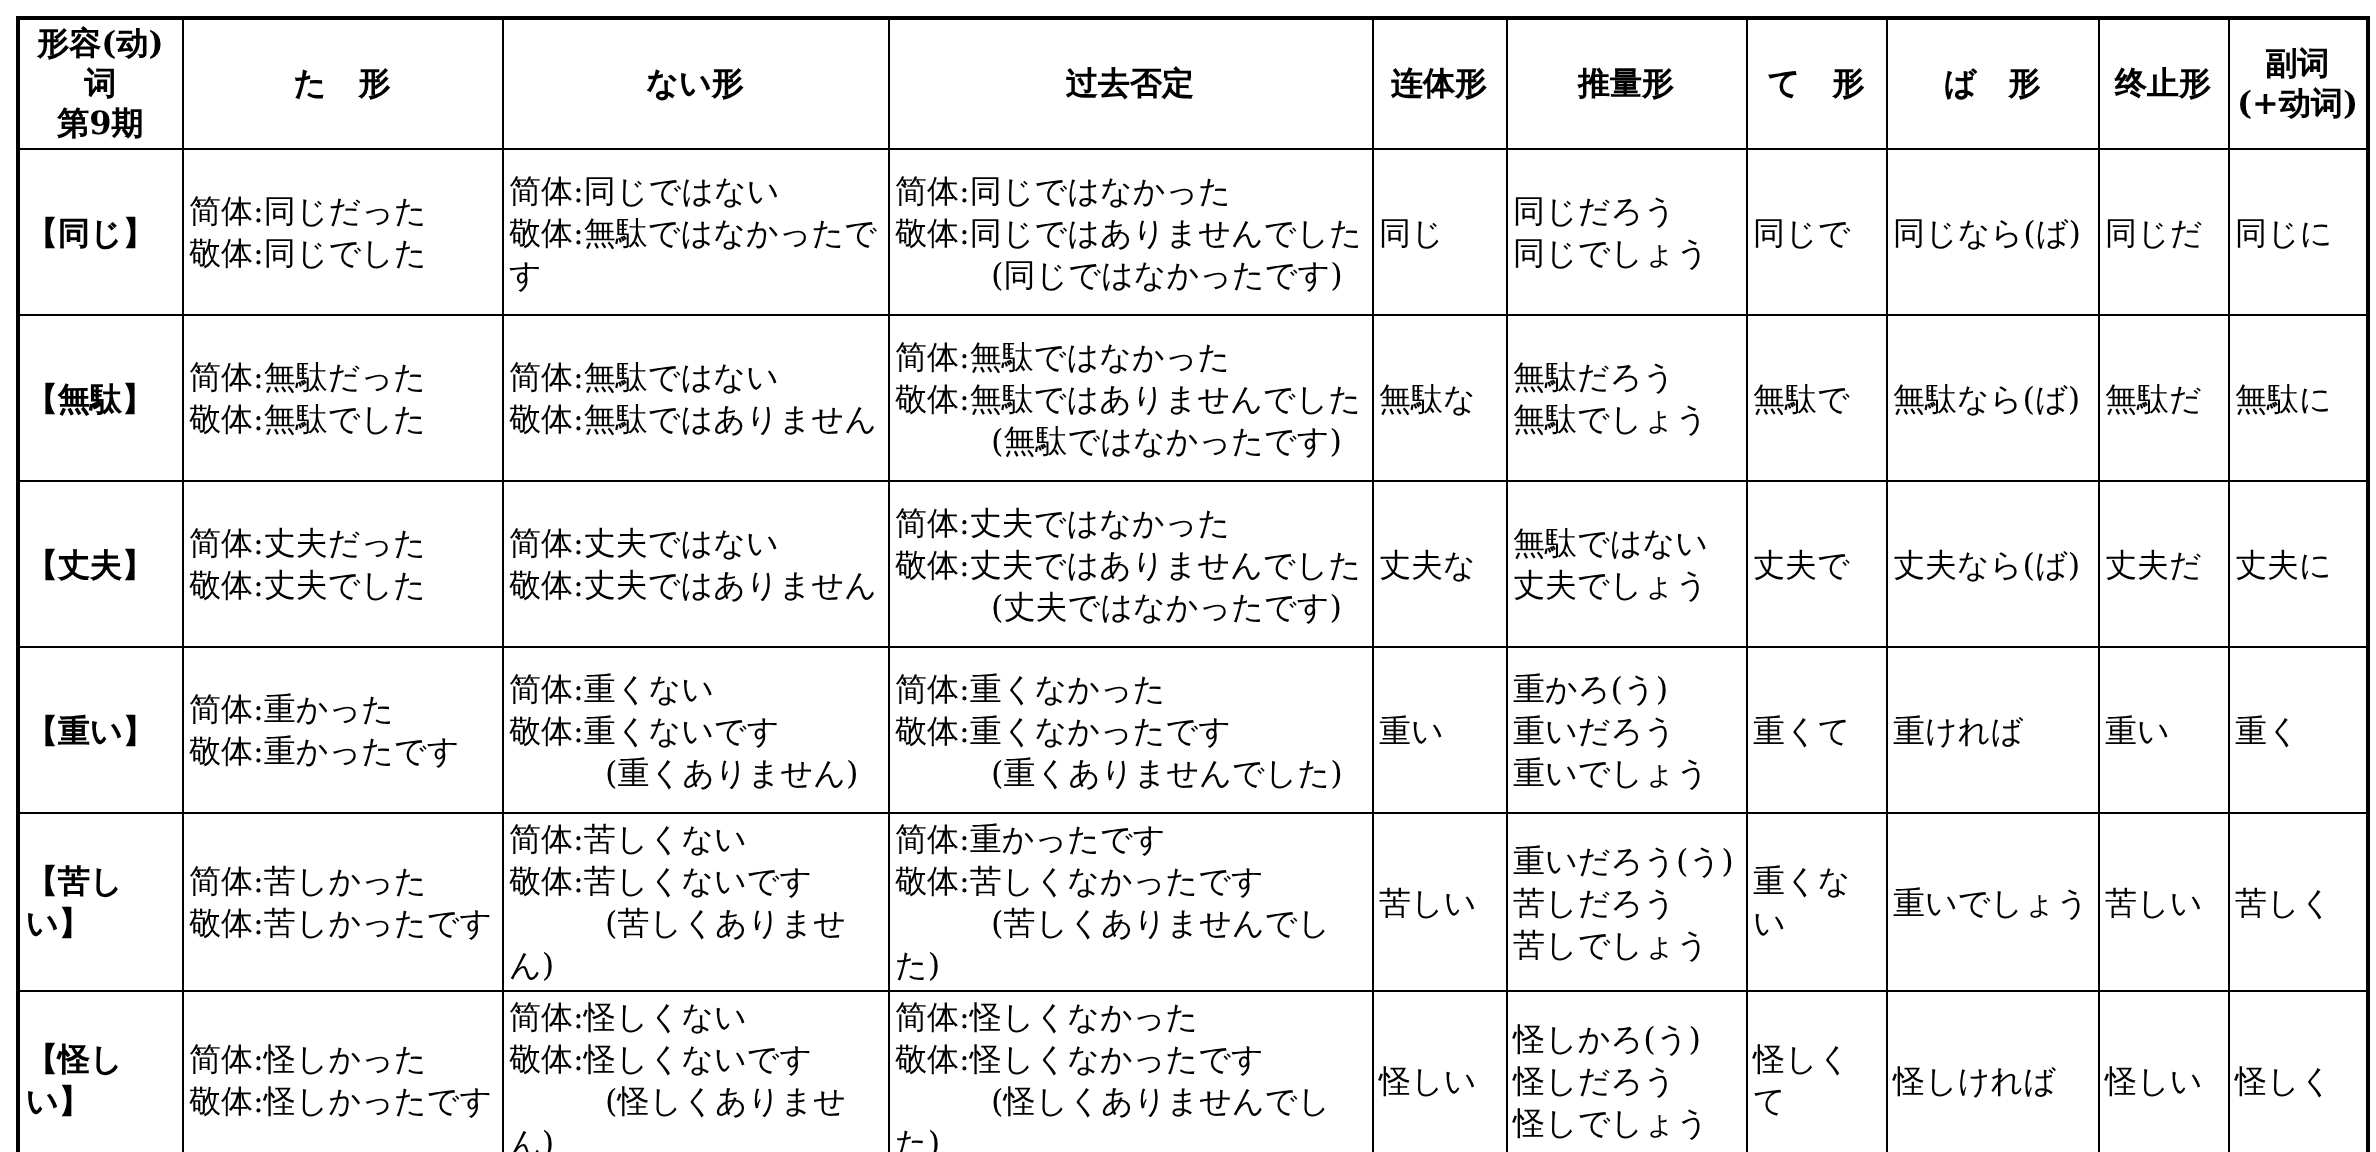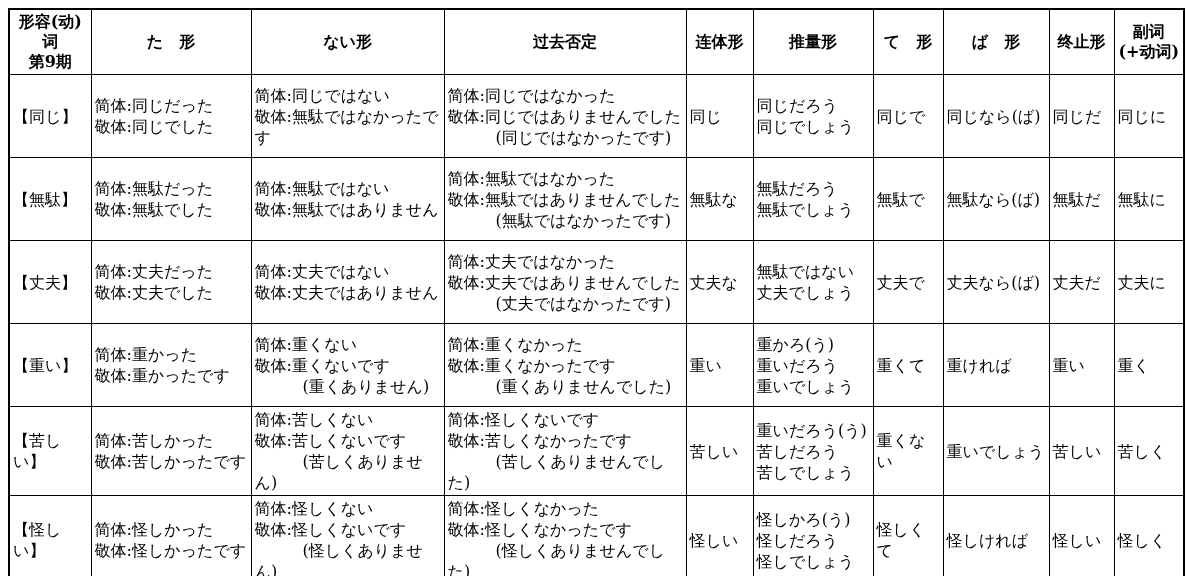--- a/index.html
+++ b/index.html
@@ -34,21 +34,21 @@
     font-size: 16px;
     line-height: 21px;
     text-align: left;
     padding: 2px 2px 2px 3px;
     color: #000;
   }
   tr.hdr { height: 55px; margin-left: 31px; }
   tr.row { height: 83px; }
   td.word {
     color: var(--accent, #E36C0A);
-    font-weight: normal;
+    font-weight: bold;
     font-size: 17px;
     text-align: center;
     padding: 2px 1px;
   }
 </style>
 </head>
 <body>
 
 <div class="table-wrap">
   <table class="conj">
@@ -151,21 +151,21 @@
         <td>重い</td>
         <td>重く</td>
       </tr>
       <tr class="row">
         <td class="word">【苦しい】</td>
         <td>简体:苦しかった
 敬体:苦しかったです</td>
         <td>简体:苦しくない
 敬体:苦しくないです
 　　　(苦しくありません)</td>
-        <td>简体:怪しくないです
+        <td>简体:重かったです
 敬体:苦しくなかったです
 　　　(苦しくありませんでした)</td>
         <td>苦しい</td>
         <td>重いだろう(う)
 苦しだろう
 苦しでしょう</td>
         <td>重くない</td>
         <td>重いでしょう</td>
         <td>苦しい</td>
         <td>苦しく</td>

